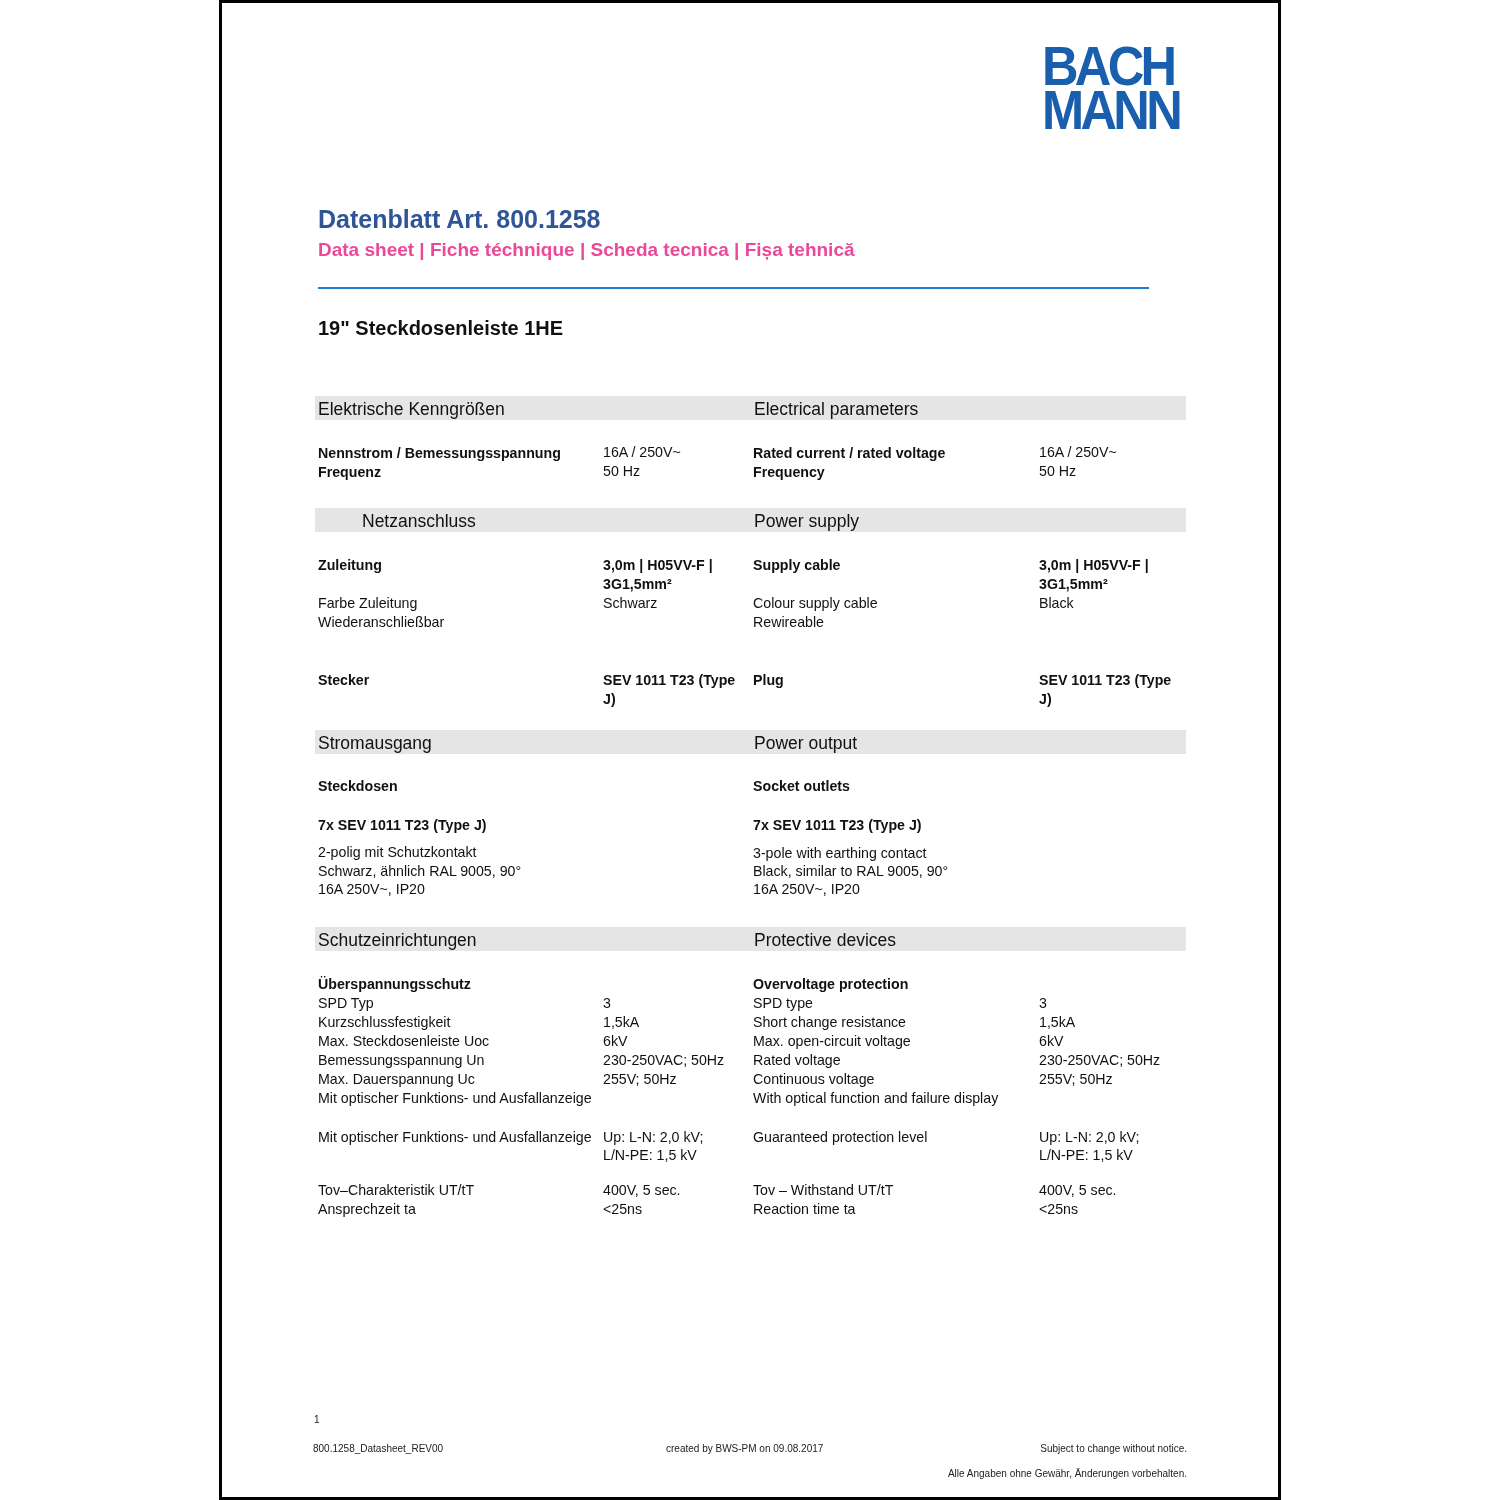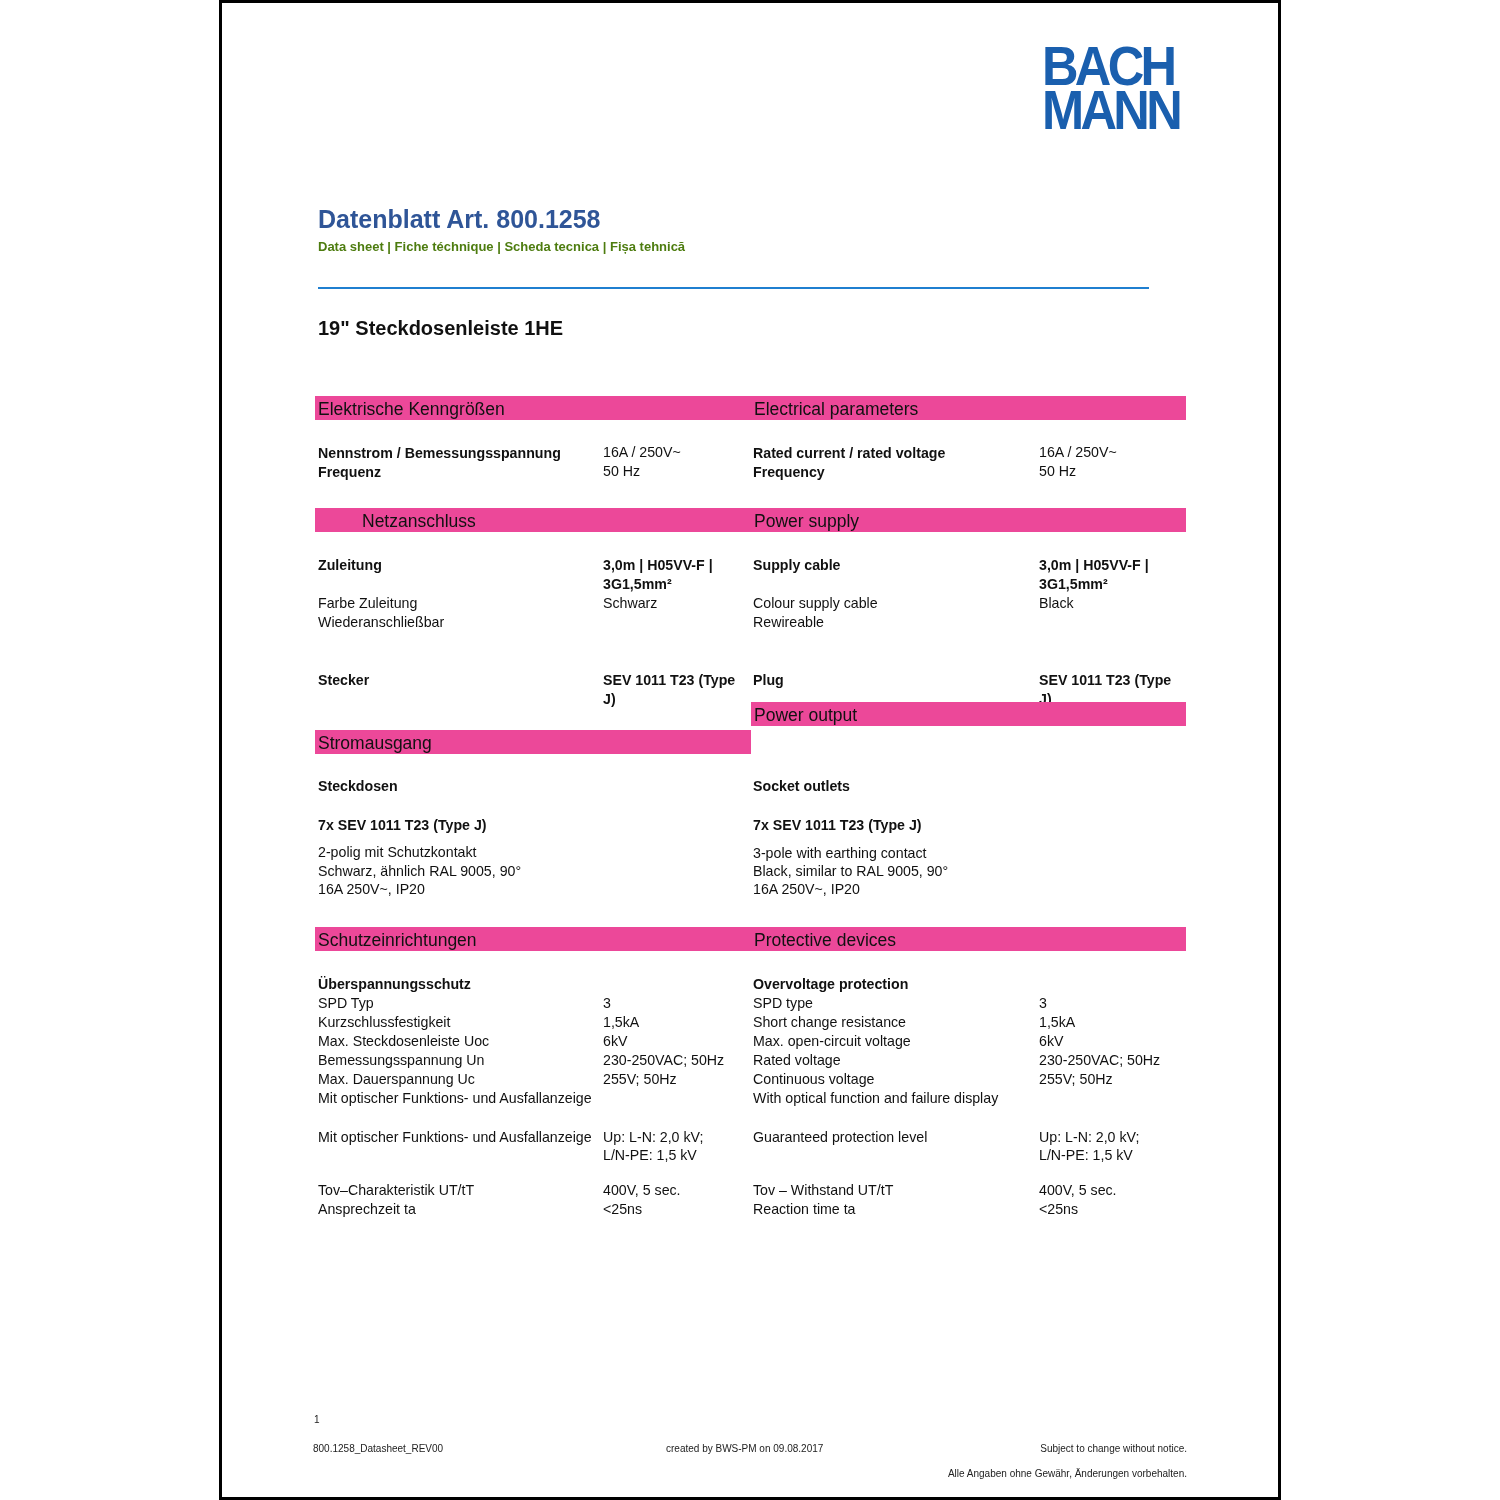--- a/index.html
+++ b/index.html
@@ -1,24 +1,24 @@
 <!DOCTYPE html>
 <html><head>
 <meta charset="utf-8">
 <style>
   html, body { margin:0; padding:0; background:#ffffff; }
   body { width:1500px; height:1500px; position:relative; overflow:hidden; font-family:"Liberation Sans", sans-serif; color:#111; }
   .page { position:absolute; left:219px; top:0; width:1056px; height:1494px; border:3px solid #000; border-top-width:3px; background:#fff; box-sizing:content-box; }
   .logo { position:absolute; left:1042px; top:44px; width:148px; color:#1a5fae; font-family:"Liberation Sans", sans-serif; font-weight:bold; font-size:55px; line-height:44px; letter-spacing:-4px; transform:scaleX(0.92); transform-origin:left top; }
   .logo div { height:44px; }
   .title { position:absolute; left:318px; top:205px; font-size:25px; font-weight:bold; color:#2f5597; }
-  .subtitle { position:absolute; left:318px; top:239px; font-size:13px; font-weight:bold; color:#4d7c0f; }
+  .subtitle { position:absolute; left:318px; top:239px; font-size:19px; font-weight:bold; color:#ec4899; }
   .rule { position:absolute; left:318px; top:287px; width:831px; height:2px; background:#1f7fd0; }
   .product { position:absolute; left:318px; top:317px; font-size:20px; font-weight:bold; color:#111; }
-  .sec-bar { position:absolute; height:24px; background:#ec4899; font-size:17.5px; line-height:26px; color:#111; padding-left:3px; box-sizing:border-box; }
+  .sec-bar { position:absolute; height:24px; background:#e5e5e5; font-size:17.5px; line-height:26px; color:#111; padding-left:3px; box-sizing:border-box; }
   .t { position:absolute; font-size:14.2px; line-height:19px; color:#111; white-space:nowrap; }
   .b { font-weight:bold; }
   .foot { position:absolute; font-size:10px; color:#222; white-space:nowrap; }
 </style>
 </head>
 <body>
 
 <div class="page"></div>
 
 <div class="logo">
@@ -61,21 +61,21 @@
 <div class="t b" style="left:1039px;top:556px;">3,0m | H05VV-F |</div>
 <div class="t b" style="left:1039px;top:575px;">3G1,5mm²</div>
 <div class="t" style="left:753px;top:594px;">Colour supply cable</div>
 <div class="t" style="left:1039px;top:594px;">Black</div>
 <div class="t" style="left:753px;top:613px;">Rewireable</div>
 <div class="t b" style="left:753px;top:671px;">Plug</div>
 <div class="t b" style="left:1039px;top:671px;">SEV 1011 T23 (Type</div>
 <div class="t b" style="left:1039px;top:690px;">J)</div>
 
 <div class="sec-bar" style="left:315px;top:730px;width:436px;">Stromausgang</div>
-<div class="sec-bar" style="left:751px;top:702px;width:435px;">Power output</div>
+<div class="sec-bar" style="left:751px;top:730px;width:435px;">Power output</div>
 
 <div class="t b" style="left:318px;top:777px;">Steckdosen</div>
 <div class="t b" style="left:318px;top:816px;">7x SEV 1011 T23 (Type J)</div>
 <div class="t" style="left:318px;top:843px;">2-polig mit Schutzkontakt</div>
 <div class="t" style="left:318px;top:862px;">Schwarz, ähnlich RAL 9005, 90°</div>
 <div class="t" style="left:318px;top:880px;">16A 250V~, IP20</div>
 
 <div class="t b" style="left:753px;top:777px;">Socket outlets</div>
 <div class="t b" style="left:753px;top:816px;">7x SEV 1011 T23 (Type J)</div>
 <div class="t" style="left:753px;top:844px;">3-pole with earthing contact</div>

